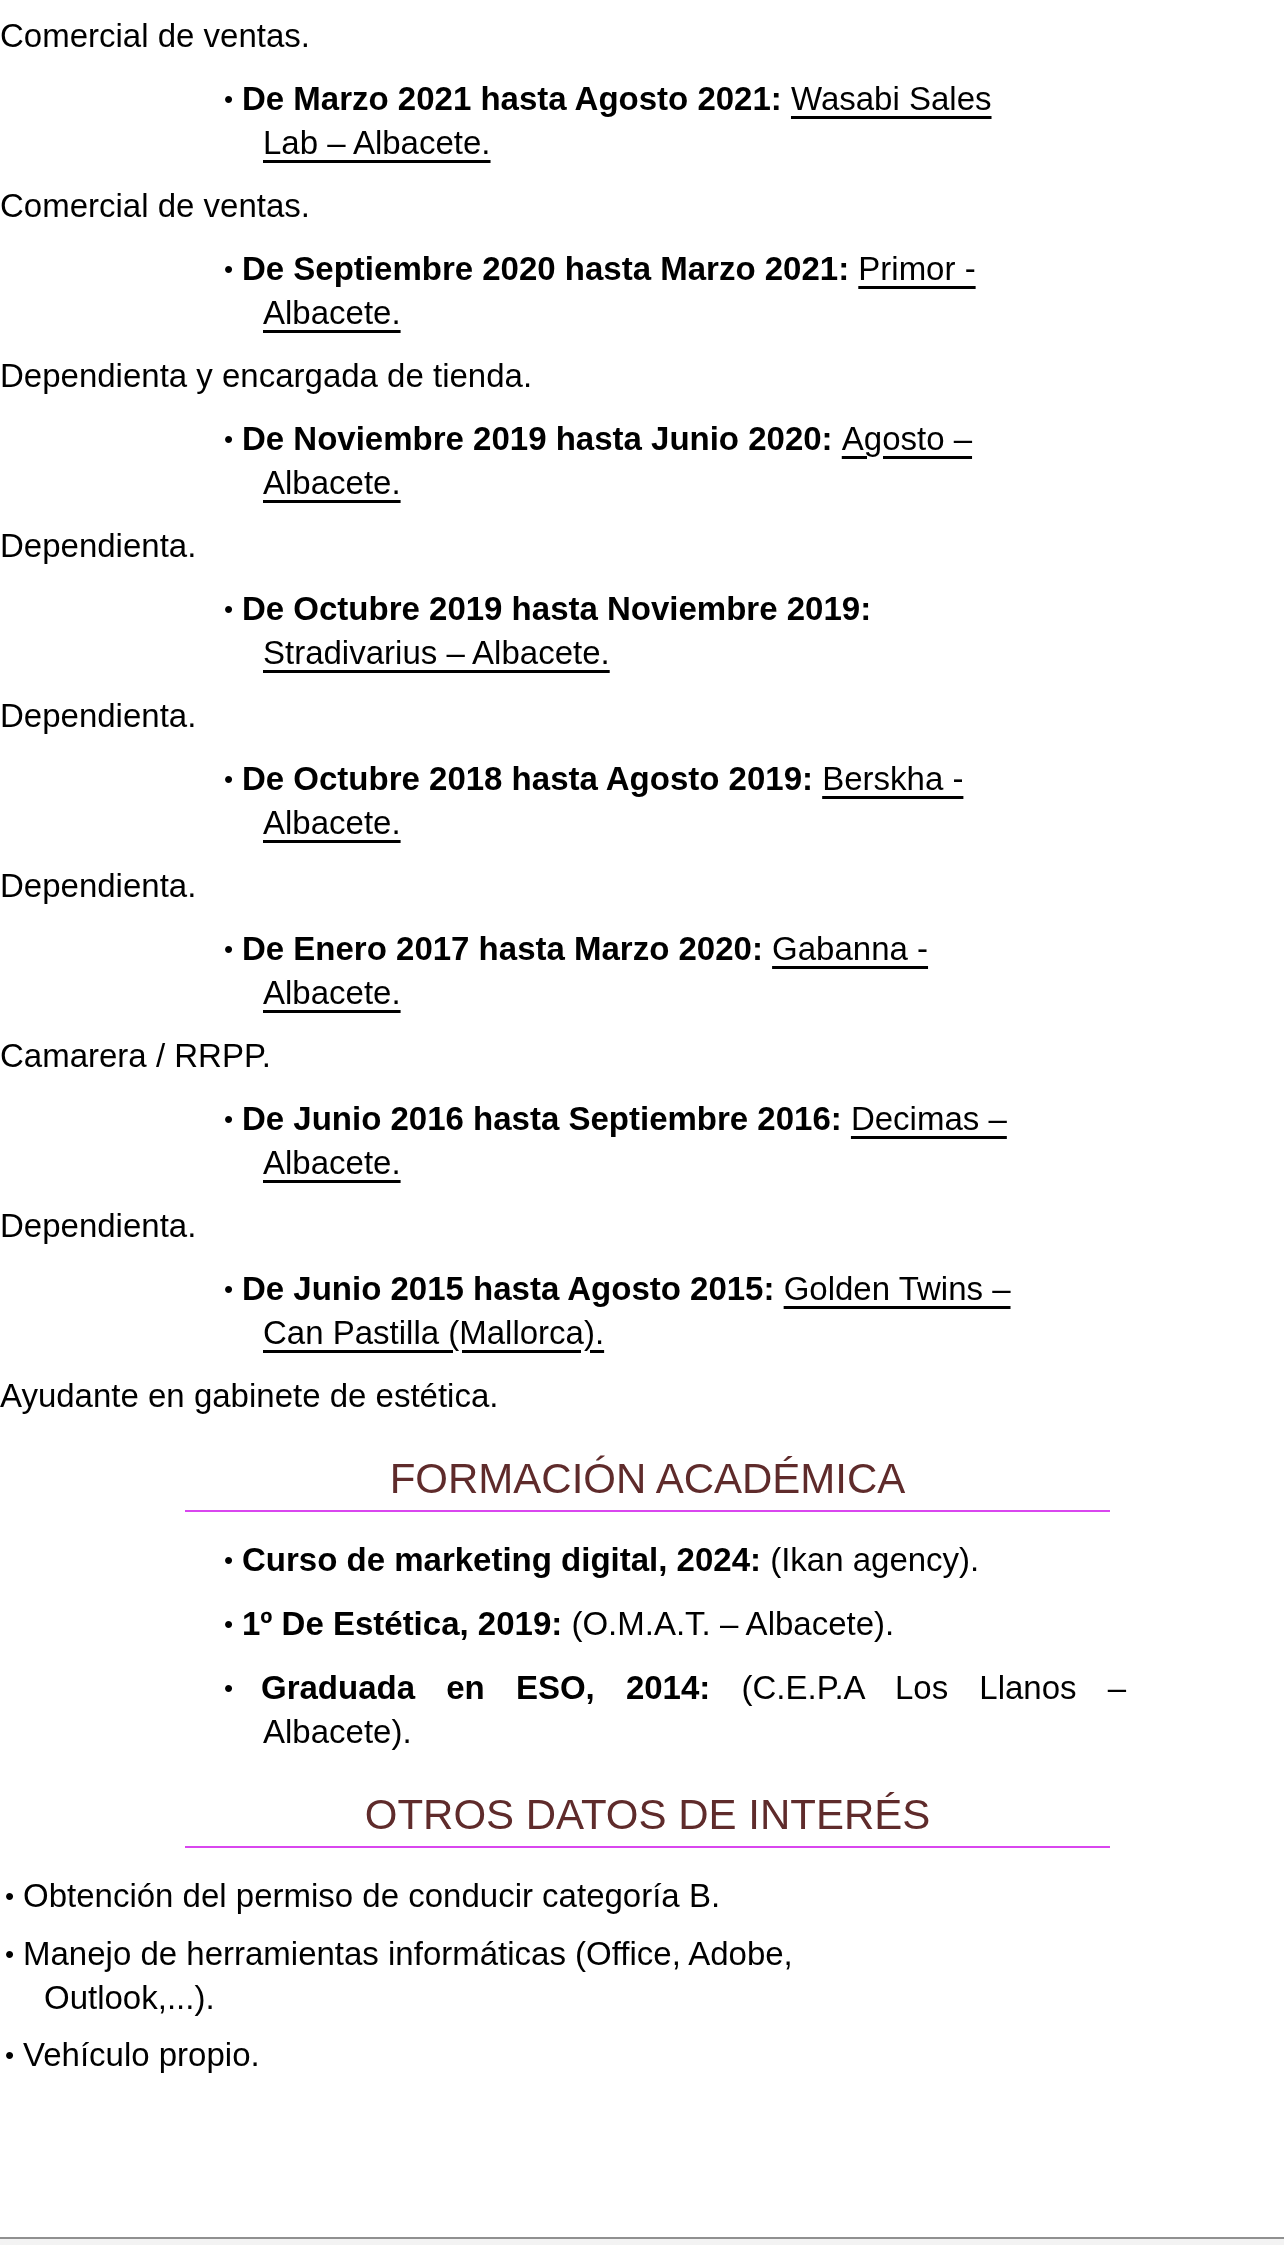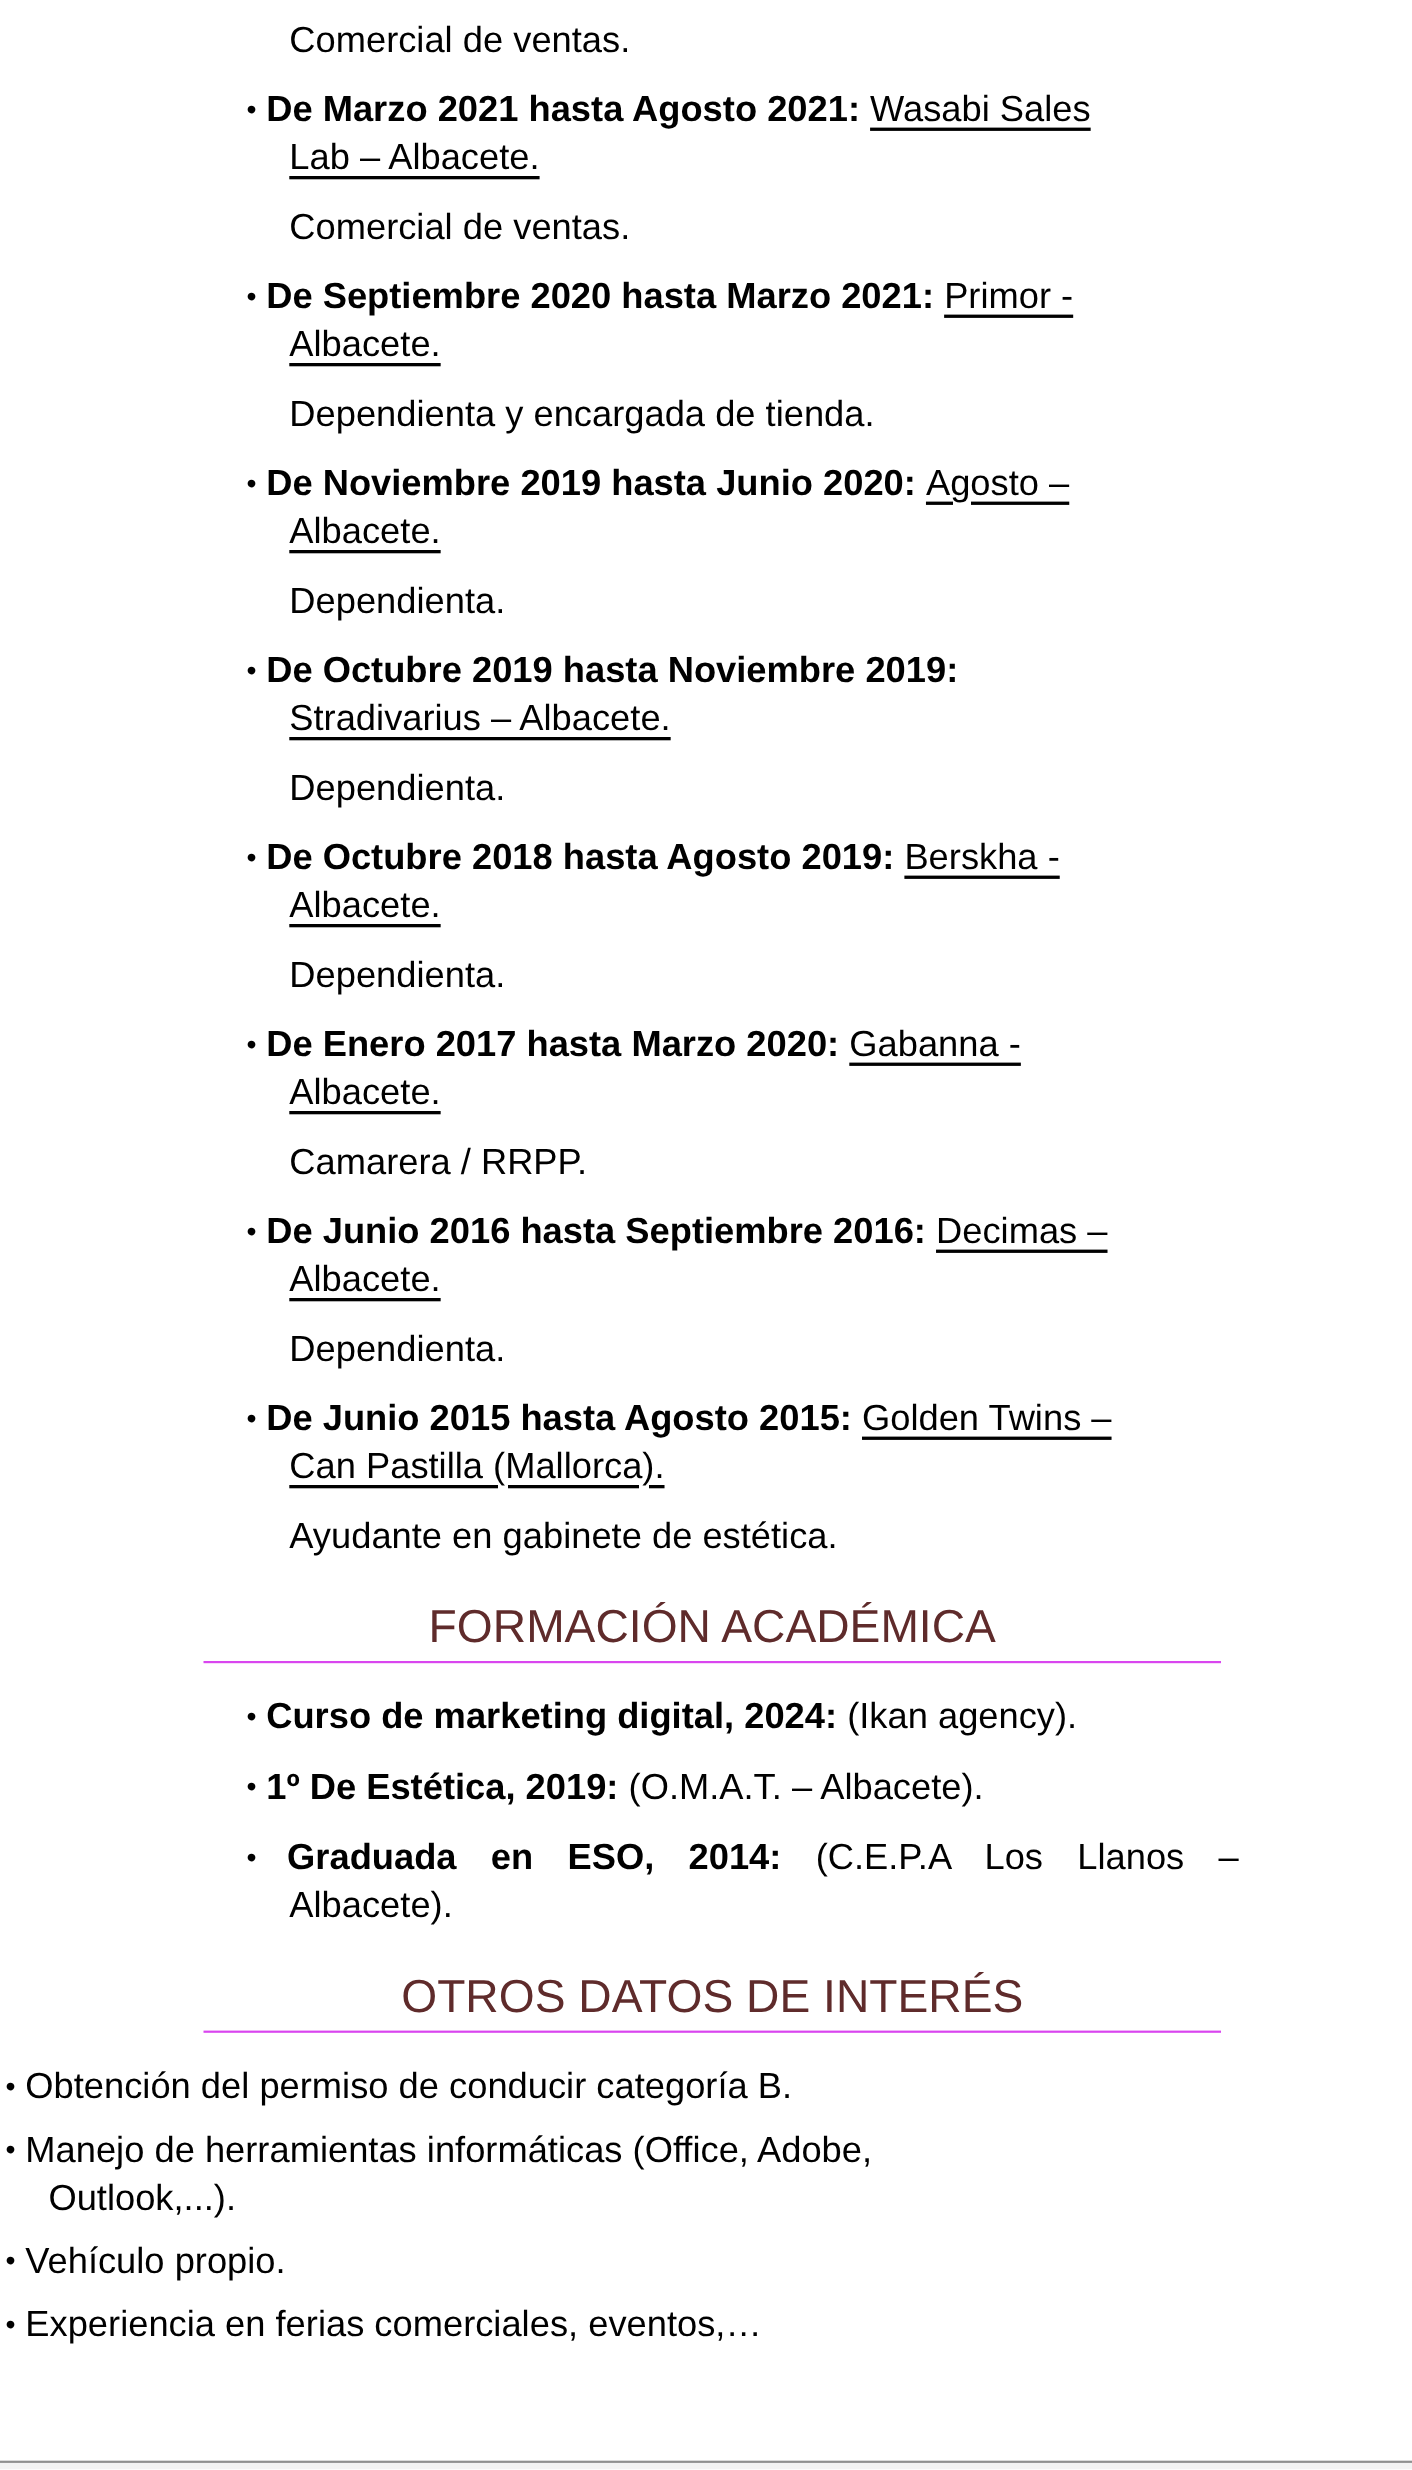--- a/index.html
+++ b/index.html
@@ -11,21 +11,21 @@
     font-family: "Liberation Sans", "DejaVu Sans", sans-serif;
     overflow: hidden;
   }
   .content { padding-top: 14px; }
   .para {
     margin: 0 0 20px 0;
     font-size: 33px;
     line-height: 43px;
     color: #000000;
   }
-  .role { padding-left: 263px; }
+  .role { }
   .bullet-para { padding-left: 263px; text-indent: -39px; }
   .blt {
     display: inline-block;
     width: 18px;
     text-indent: 0;
     font-size: 26px;
     vertical-align: 2px;
     color: #000;
   }
   .blt.wide { width: 37px; }
@@ -107,18 +107,17 @@
 
   <div class="sec-other">
     <div class="section-header"><span class="section-title">OTROS DATOS DE INTERÉS</span></div>
 
     <p class="para bullet-para"><span class="blt">•</span><span>Obtención del permiso de conducir categoría B.</span></p>
 
     <p class="para bullet-para"><span class="blt">•</span><span>Manejo de herramientas informáticas (Office, Adobe,</span><br><span>Outlook,...).</span></p>
 
     <p class="para bullet-para"><span class="blt">•</span><span>Vehículo propio.</span></p>
 
-    <p class="para bullet-para"><span class="blt">•</span><span>Experiencia en ferias comerciales, eventos,…</span></p>
   </div>
 
 </div>
 
 <div class="page-edge"></div>
 
 </body></html>

